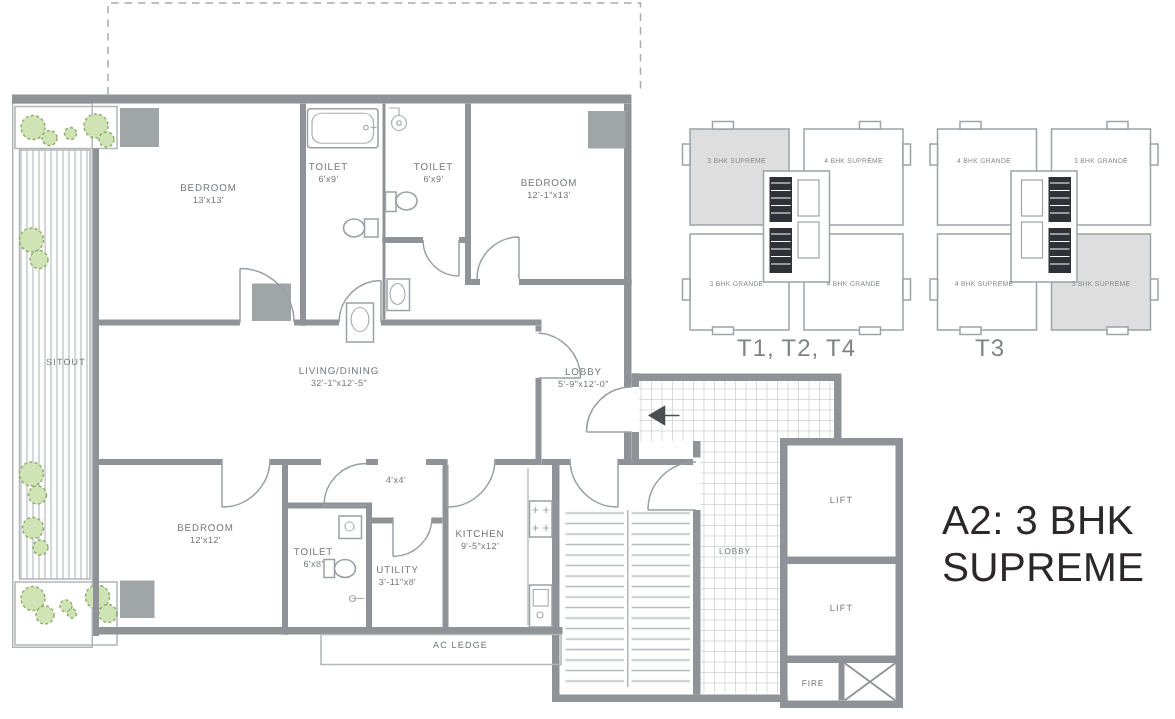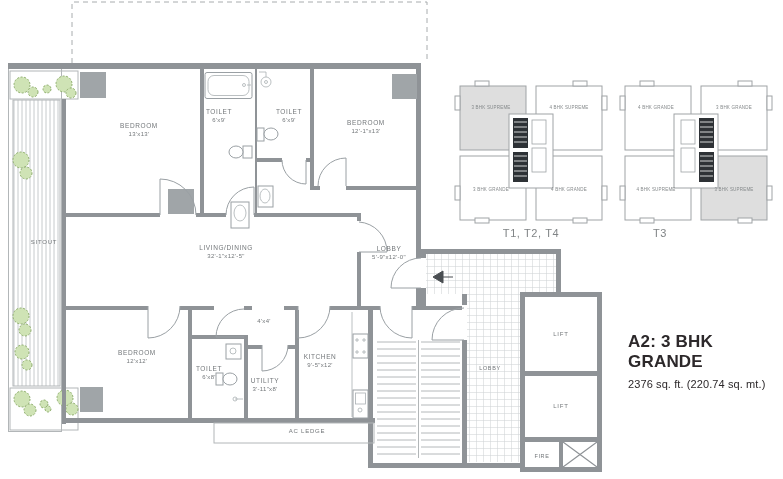--- a/index.html
+++ b/index.html
@@ -27,24 +27,24 @@
   
   .room-label{position:absolute;transform:translate(-50%,-50%);text-align:center;
               color:var(--label,#73777a);white-space:nowrap;line-height:1.1}
   .room-label .nm{font-size:6.5px;letter-spacing:.6px}
   .room-label .dm{font-size:6px;letter-spacing:.3px;margin-top:2px}
   .tag{position:absolute;transform:translate(-50%,-50%);color:var(--label,#73777a);
        white-space:nowrap;font-size:6px;letter-spacing:.8px}
   .tag.small{font-size:5.5px;letter-spacing:.6px}
   .mini-label{position:absolute;transform:translate(-50%,-50%);font-size:4.5px;
               color:#85898b;letter-spacing:.2px;white-space:nowrap}
-  .caption{position:absolute;transform:translate(-50%,-50%);font-size:11px;
+  .caption{position:absolute;transform:translate(-50%,-50%);font-size:16px;
            color:var(--caption,#808486);letter-spacing:.6px}
   .title-block{position:absolute;left:628px;top:332px;color:var(--title,#2c282a)}
-  .title-line{font-size:17px;font-weight:700;line-height:1.16;letter-spacing:.2px}
+  .title-line{font-size:27px;font-weight:400;line-height:1.16;letter-spacing:.2px}
   .title-area{font-size:11px;margin-top:7px;letter-spacing:.1px}
 </style>
 </head>
 <body>
 
 <div id="canvas">
 
 <svg id="plan-svg" width="783" height="479" viewBox="0 0 783 479">
   <defs>
     <pattern id="deckp" width="4" height="6" patternUnits="userSpaceOnUse">
@@ -334,17 +334,16 @@
 <div class="mini-label" style="left:656px;top:107px">4 BHK GRANDE</div>
 <div class="mini-label" style="left:734px;top:107px">3 BHK GRANDE</div>
 <div class="mini-label" style="left:656px;top:189px">4 BHK SUPREME</div>
 <div class="mini-label" style="left:734px;top:189px">3 BHK SUPREME</div>
 
 <div class="caption" style="left:531px;top:233px">T1, T2, T4</div>
 <div class="caption" style="left:660px;top:233px">T3</div>
 
 <div class="title-block">
   <div class="title-line">A2: 3 BHK</div>
-  <div class="title-line">GRANDE</div>
-  <div class="title-area">2376 sq. ft. (220.74 sq. mt.)</div>
+  <div class="title-line">SUPREME</div>
 </div>
 
 </div>
 
 </body></html>

